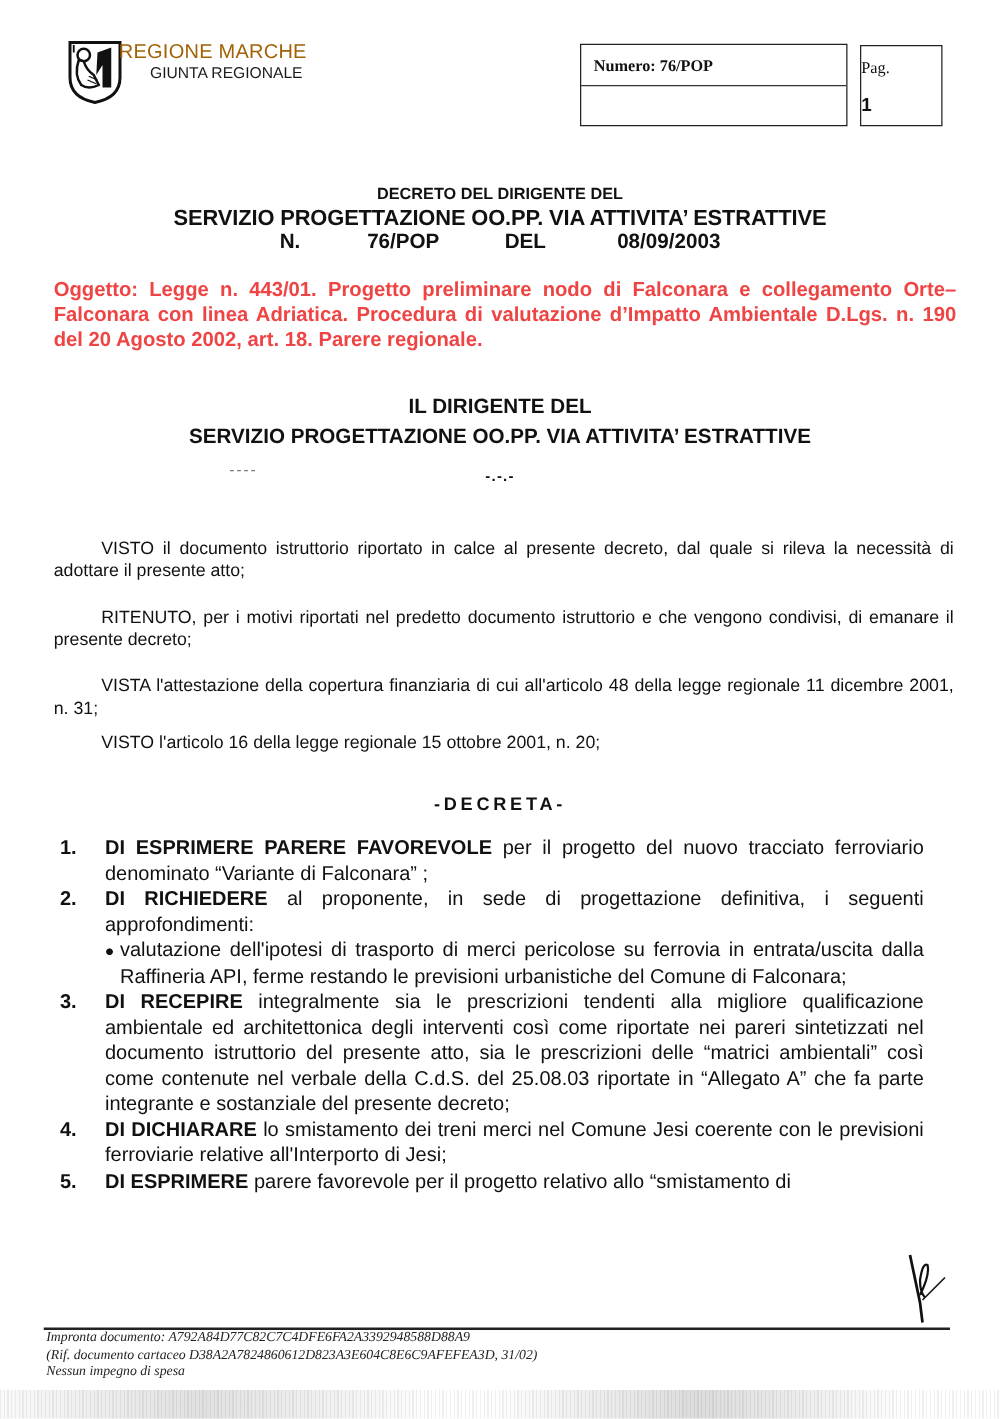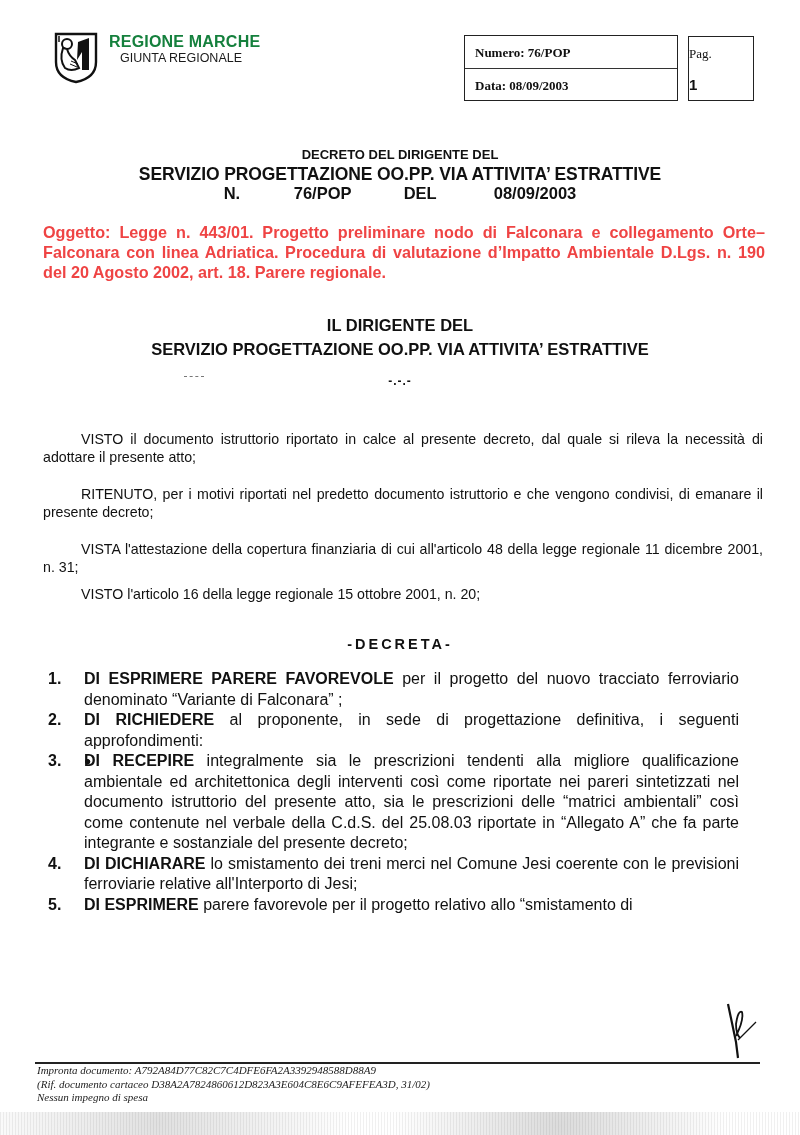--- a/index.html
+++ b/index.html
@@ -14,23 +14,23 @@
       font-family: "Liberation Sans", sans-serif;
       color: #111111;
     }
     .abs { position: absolute; }
 
     
     .logo {
       left: 53px; top: 30px; width: 46px; height: 54px;
     }
     .org-name {
-      left: 109px; top: 33px;
-      font-size: 16px; font-weight: bold; letter-spacing: 0.2px;
-      color: #15803d;
+      left: 95px; top: 33px;
+      font-size: 16px; font-weight: normal; letter-spacing: 0.2px;
+      color: #a16207;
     }
     .org-sub {
       left: 120px; top: 51px;
       font-size: 12.5px; color: #1a1a1a;
     }
     .meta-box {
       left: 464px; top: 35px; width: 214px; height: 66px;
       border: 1.5px solid #222;
     }
     .meta-row {
@@ -147,21 +147,20 @@
     <path d="M10 18 Q6 30 12 38 Q18 42 26 38 L22 30 Q16 26 14 19 Z" fill="#fff" stroke="#111" stroke-width="2"></path>
     <path d="M17 34 L24 37 M18 31 L25 34" stroke="#111" stroke-width="1"></path>
     <path d="M6 6 L6 12" stroke="#111" stroke-width="1.5"></path>
   </svg>
 </div>
 <div class="abs org-name">REGIONE MARCHE</div>
 <div class="abs org-sub">GIUNTA REGIONALE</div>
 
 <div class="abs meta-box">
   <div class="meta-row first">Numero: 76/POP</div>
-  <div class="meta-row">Data: 08/09/2003</div>
 </div>
 <div class="abs page-box">
   <div class="page-label">Pag.</div>
   <div class="page-num">1</div>
 </div>
 
 <div class="abs center t1">DECRETO DEL DIRIGENTE DEL</div>
 <div class="abs center t2">SERVIZIO PROGETTAZIONE OO.PP. VIA ATTIVITA’ ESTRATTIVE</div>
 <div class="abs center t3">
   <span class="n">N.</span><span class="num">76/POP</span><span class="del">DEL</span><span>08/09/2003</span>
@@ -187,20 +186,21 @@
     <span class="body"><b>DI ESPRIMERE PARERE FAVOREVOLE</b><span> per il progetto del nuovo tracciato ferroviario denominato “Variante di Falconara” ;</span></span>
   </div>
   <div class="item">
     <span class="num">2.</span>
     <span class="body"><b>DI RICHIEDERE</b><span> al proponente, in sede di progettazione definitiva, i seguenti approfondimenti:</span></span>
     <div class="sub">
       <span class="bullet">●</span>
     </div>
     <div class="sub">
       <span class="bullet">●</span>
+      <span>valutazione dell'ipotesi di trasporto di merci pericolose su ferrovia in entrata/uscita dalla Raffineria API, ferme restando le previsioni urbanistiche del Comune di Falconara;</span>
     </div>
   </div>
   <div class="item">
     <span class="num">3.</span>
     <span class="body"><b>DI RECEPIRE</b><span> integralmente sia le prescrizioni tendenti alla migliore qualificazione ambientale ed architettonica degli interventi così come riportate nei pareri sintetizzati nel documento istruttorio del presente atto, sia le prescrizioni delle “matrici ambientali” così come contenute nel verbale della C.d.S. del 25.08.03 riportate in “Allegato A” che fa parte integrante e sostanziale del presente decreto;</span></span>
   </div>
   <div class="item">
     <span class="num">4.</span>
     <span class="body"><b>DI DICHIARARE</b><span> lo smistamento dei treni merci nel Comune Jesi coerente con le previsioni ferroviarie relative all'Interporto di Jesi;</span></span>
   </div>

